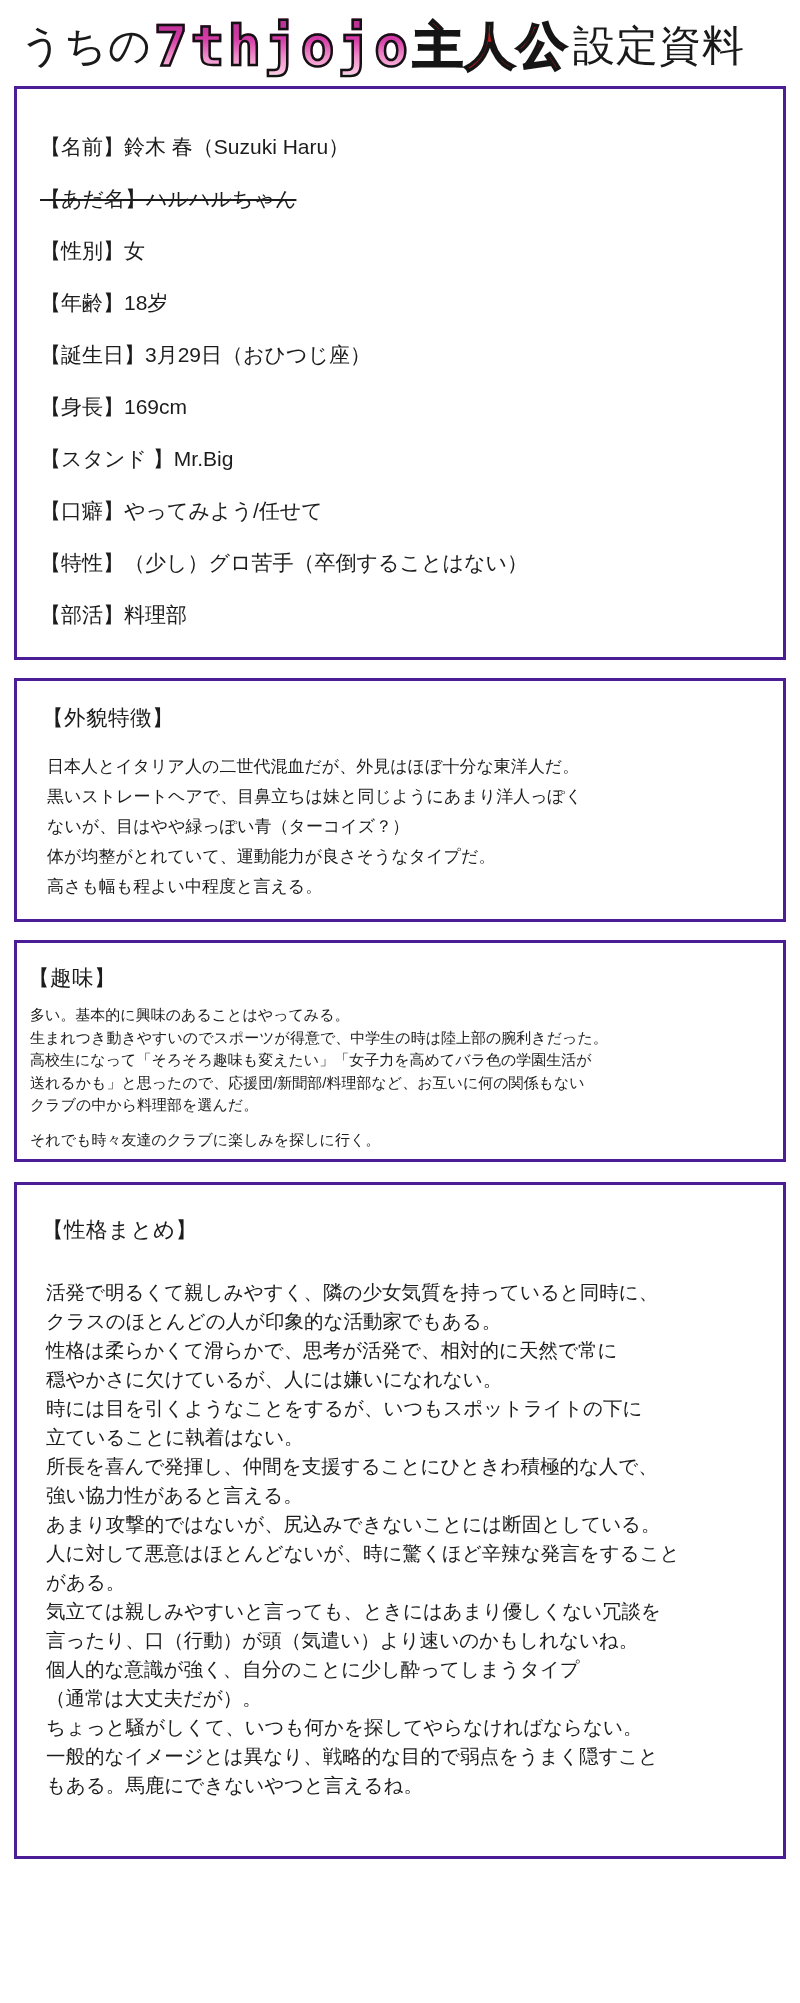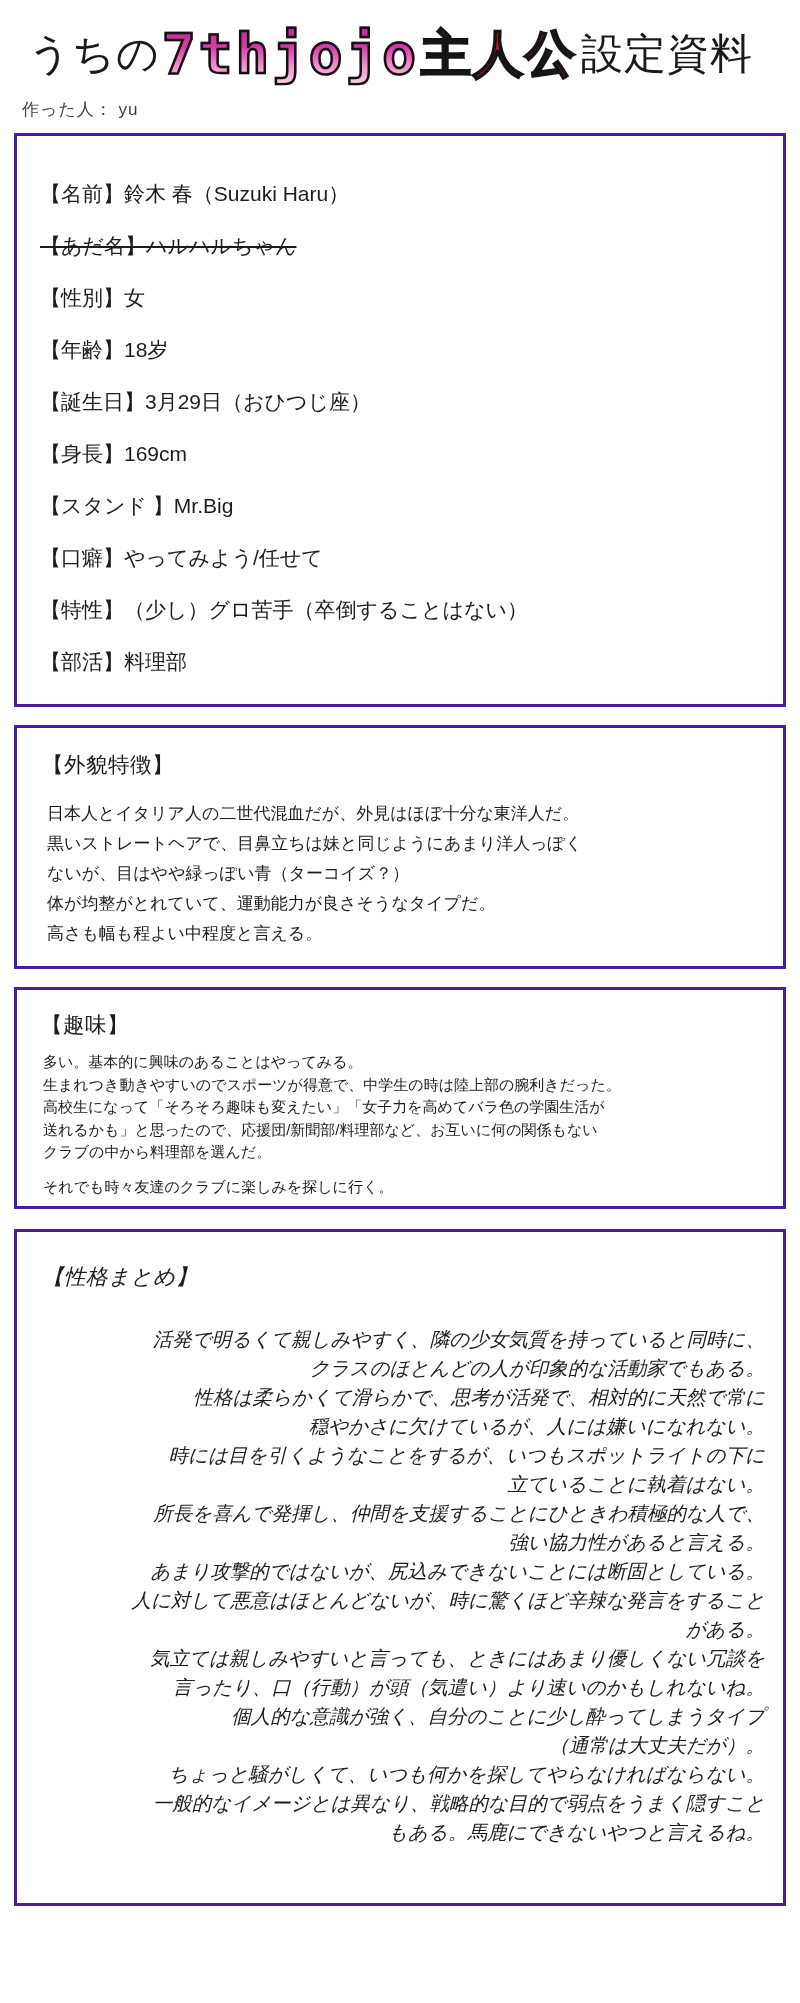--- a/index.html
+++ b/index.html
@@ -44,38 +44,37 @@
   }
   .box-profile{margin-top:12px;padding:32px 20px 16px 23px;}
   .profile-row{font-size:21px;line-height:52px;white-space:pre;}
   .profile-row.struck{text-decoration:line-through;text-decoration-thickness:2px;}
 
   h2.sec{font-size:21.5px;font-weight:400;margin:0;letter-spacing:.5px;}
 
   .box-appearance{margin-top:18px;padding:22px 18px 0 25px;height:244px;}
   .box-appearance .body{margin-top:20px;font-size:17px;line-height:30px;white-space:pre-line;padding-left:5px;}
 
-  .box-hobby{margin-top:18px;padding:20px 14px 0 24px;height:222px;}
+  .box-hobby{margin-top:18px;padding:20px 14px 0 11px;height:222px;}
   .box-hobby .body{margin-top:12px;font-size:15px;line-height:22.5px;white-space:pre-line;padding-left:2px;}
   .box-hobby .extra{margin-top:12px;font-size:15px;line-height:22.5px;padding-left:2px;}
 
-  .box-personality{margin-top:20px;padding:30px 18px 0 25px;height:677px;font-style:italic;}
-  .box-personality .body{margin-top:34px;font-size:19.5px;line-height:29px;white-space:pre-line;padding-left:4px;text-align:right;}
+  .box-personality{margin-top:20px;padding:30px 18px 0 25px;height:677px;}
+  .box-personality .body{margin-top:34px;font-size:19.5px;line-height:29px;white-space:pre-line;padding-left:4px;}
 </style>
 </head>
 <body>
 
 <div class="header">
-  <h1 class="title-row" style="margin:12px">
+  <h1 class="title-row" style="margin:4px">
     <span class="t-plain">うちの</span>
     <span class="t-pixel-pink">7thjojo</span>
     <span class="t-pixel-red">主人公</span>
     <span class="t-plain">設定資料</span>
   </h1>
-  <div class="author">作った人： yu</div>
 </div>
 
 <section class="box box-profile">
   <div id="profile-list">
       <div class="profile-row"><span>【名前】</span><span>鈴木 春（Suzuki Haru）</span></div>
       <div class="profile-row struck"><span>【あだ名】</span><span>ハルハルちゃん</span></div>
       <div class="profile-row"><span>【性別】</span><span>女</span></div>
       <div class="profile-row"><span>【年齢】</span><span>18岁</span></div>
       <div class="profile-row"><span>【誕生日】</span><span>3月29日（おひつじ座）</span></div>
       <div class="profile-row"><span>【身長】</span><span>169cm</span></div>

